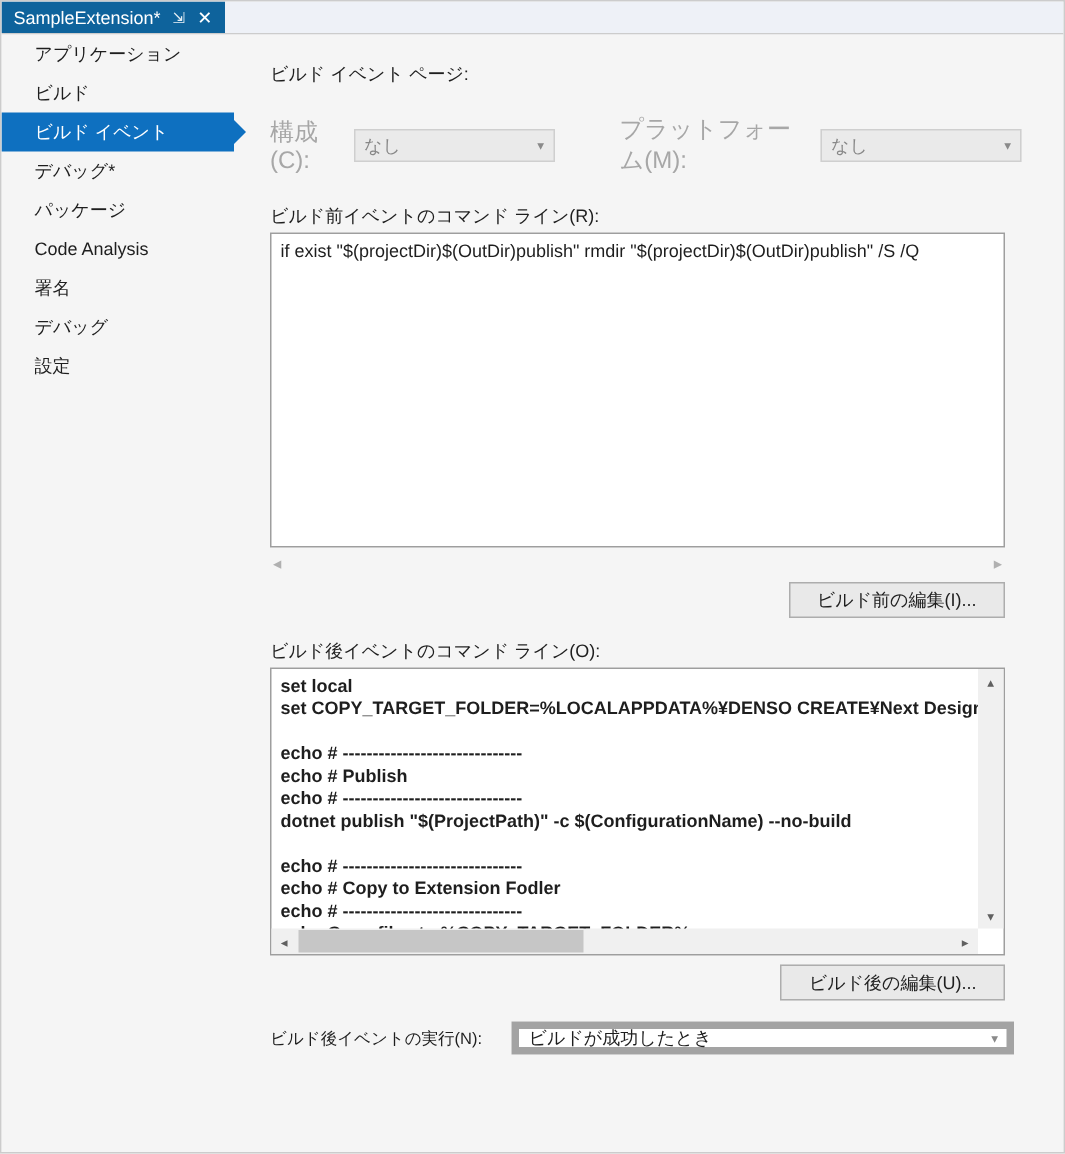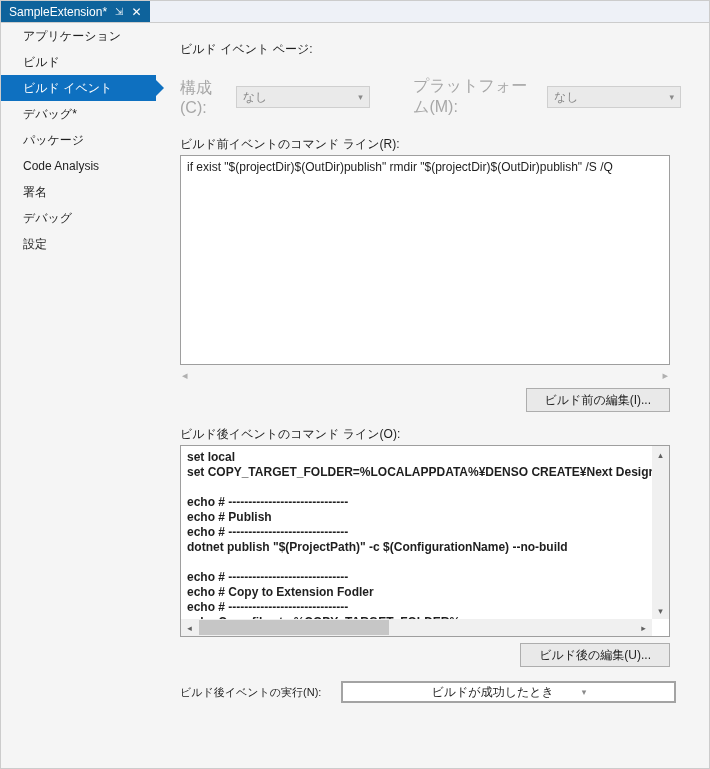--- a/index.html
+++ b/index.html
@@ -196,22 +196,21 @@
     display: flex;
     align-items: center;
     gap: 20px;
     margin-top: 8px;
   }
   .final-row label { font-size: 11px; }
   .combo.c3 {
     width: 335px;
     background: #fff;
     color: #1e1e1e;
-    border: 2px solid #a3a3a3;
-    justify-content: center;
+    border: 5px solid #a3a3a3;
   }
 </style>
 </head>
 <body>
 
 <div class="tab-row">
   <div class="tab">
     <span>SampleExtension*</span>
     <span class="pin">⇲</span>
     <span class="close">✕</span>

